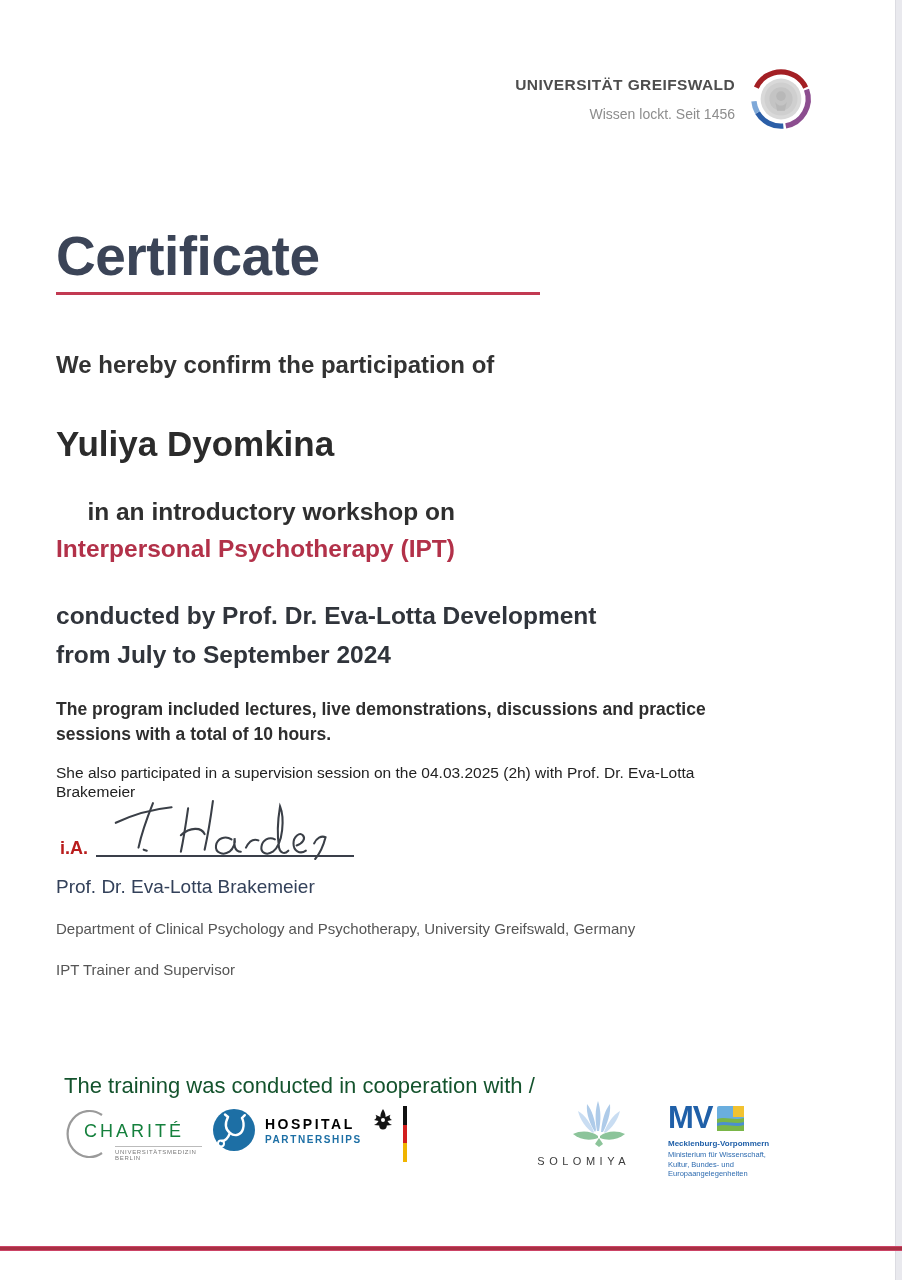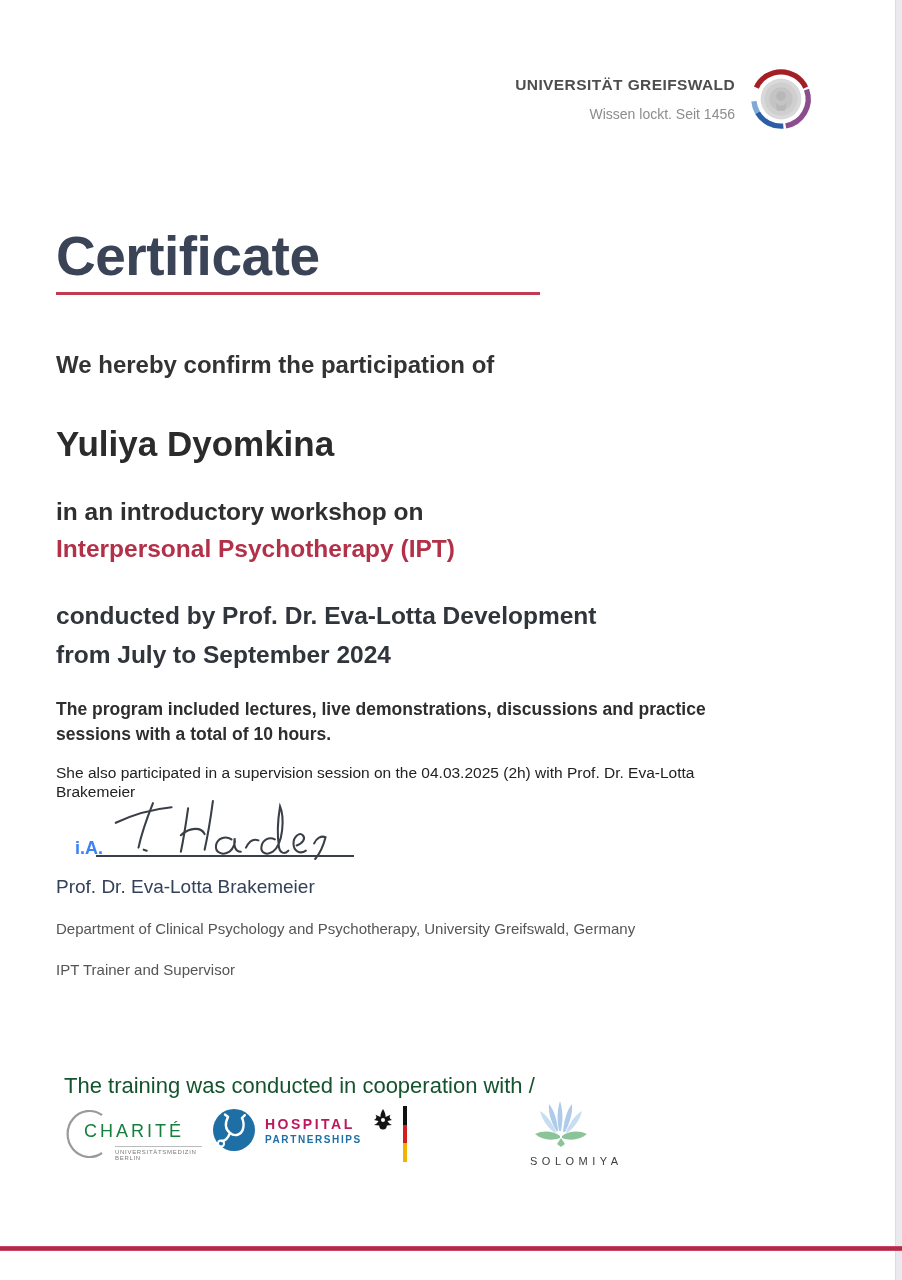--- a/index.html
+++ b/index.html
@@ -29,67 +29,67 @@
     font-size:55px; font-weight:700; color:#3b4457; letter-spacing:-0.5px;
   }
   .title-rule {
     position:absolute; left:56px; top:292px; width:484px; height:3px;
     background:#c23a52;
   }
 
   .intro { position:absolute; left:56px; top:351px; font-size:24px; font-weight:700; color:#333; }
   .participant { position:absolute; left:56px; top:424px; font-size:35px; font-weight:700; color:#2b2b2b; }
 
-  .workshop { position:absolute; left:56px; top:493px; font-size:24.5px; font-weight:700; line-height:37px; }
+  .workshop { position:absolute; left:56px; top:493px; font-size:24.5px; font-weight:700; line-height:37px;text-align:right; }
   .workshop-intro { color:#2f2f2f; }
   .workshop-title { color:#b23149; }
 
   .conducted { position:absolute; left:56px; top:596px; font-size:24.5px; font-weight:700; color:#30343b; line-height:39px; }
 
   .program {
     position:absolute; left:56px; top:697px; width:710px;
     font-size:17.5px; font-weight:700; color:#2e2e2e; line-height:25px;
   }
   .supervision {
     position:absolute; left:56px; top:763px; width:645px;
     font-size:15.5px; font-weight:400; color:#222; line-height:19px;
   }
 
   
-  .sig-prefix { position:absolute; left:75px; top:838px; font-size:18px; font-weight:700; color:#3b82f6; }
+  .sig-prefix { position:absolute; left:60px; top:838px; font-size:18px; font-weight:700; color:#b91c1c; }
   .sig-line { position:absolute; left:96px; top:855px; width:258px; height:2px; background:#3a3f4a; }
   .sig-script { position:absolute; left:96px; top:798px; width:240px; height:62px; }
 
   .signer-name { position:absolute; left:56px; top:876px; font-size:19px; color:#33415a; }
   .signer-dept { position:absolute; left:56px; top:920px; font-size:15px; color:#555; }
   .signer-role { position:absolute; left:56px; top:961px; font-size:15px; color:#555; }
 
   
   .coop-heading { position:absolute; left:64px; top:1073px; font-size:22px; color:#14532d; }
   .logos { position:absolute; left:0; top:1098px; width:902px; height:78px; }
 
   .logo-charite { position:absolute; left:62px; top:8px; width:140px; height:62px; }
   .charite-c { position:absolute; left:0; top:0; width:48px; height:56px; }
   .charite-text { position:absolute; left:22px; top:15px; font-size:18px; letter-spacing:3px; color:#15803d; }
   .charite-sub { position:absolute; left:53px; top:40px; font-size:6px; letter-spacing:0.7px; color:#7a7a7a; border-top:1px solid #bbb; padding-top:2px; }
 
   .logo-hp { position:absolute; left:212px; top:10px; display:flex; align-items:center; gap:9px; }
   .hp-icon { width:44px; height:44px; }
-  .hp-line1 { font-size:14px; font-weight:700; letter-spacing:2.5px; color:#be185d; }
+  .hp-line1 { font-size:14px; font-weight:700; letter-spacing:2.5px; color:#000000; }
   .hp-line2 { font-size:10px; font-weight:700; letter-spacing:1.6px; color:#1d6fa5; margin-top:2px;text-align:right; }
 
   .logo-fm { position:absolute; left:370px; top:8px; display:flex; gap:7px; }
   .fm-eagle { width:26px; height:24px; margin-top:2px; }
   .fm-stripe { width:4px; height:56px; display:flex; flex-direction:column; }
   .fm-stripe .b { flex:1; background:#111; }
   .fm-stripe .r { flex:1; background:#d21e1e; }
   .fm-stripe .g { flex:1; background:#f0b400; }
   .fm-text { font-size:10.5px; color:#111; line-height:12.5px; padding-top:2px; }
 
-  .logo-sol { position:absolute; left:530px; top:0; width:100px; text-align:left; }
+  .logo-sol { position:absolute; left:530px; top:0; width:100px; text-align:right; }
   .sol-icon { width:62px; height:50px; }
   .sol-text { font-size:11px; letter-spacing:4.5px; color:#3c3c3c; margin-top:3px; }
 
   .logo-mv { position:absolute; left:668px; top:2px; width:120px; }
   .mv-top { display:flex; align-items:center; gap:4px; }
   .mv-abbr { font-size:31px; font-weight:700; color:#2060a8; letter-spacing:-1px; }
   .mv-square { width:27px; height:25px; }
   .mv-bold { font-size:8px; font-weight:700; color:#1f5fa8; margin-top:3px; }
   .mv-small { font-size:7.5px; color:#2f6cb0; line-height:9.5px; margin-top:2px; }
 
@@ -213,16 +213,33 @@
       </g>
       <g fill="#8cc49a">
         <path d="M30,40 C22,43 12,42 5,36 C13,32 24,33 30,38 Z"></path>
         <path d="M32,40 C40,43 50,42 57,36 C49,32 38,33 32,38 Z"></path>
         <path d="M31,40 l-4,6 4,3 4,-3 Z"></path>
       </g>
     </svg>
     <div class="sol-text">SOLOMIYA</div>
   </div>
 
+  <div class="logo-mv">
+    <div class="mv-top">
+      <div class="mv-abbr">MV</div>
+      <svg class="mv-square" viewBox="0 0 27 25">
+        <rect x="0" y="0" width="27" height="25" rx="2" fill="#6aaede"></rect>
+        <rect x="16" y="0" width="11" height="11" fill="#f2c230"></rect>
+        <path d="M0,13 C8,10 18,15 27,12 L27,25 L0,25 Z" fill="#7ab648"></path>
+        <path d="M0,17 C9,14 18,19 27,16 L27,19 C18,22 9,17 0,20 Z" fill="#4b8fd0"></path>
+      </svg>
+    </div>
+    <div class="mv-bold">Mecklenburg-Vorpommern</div>
+    <div class="mv-small">
+      <div>Ministerium für Wissenschaft,</div>
+      <div>Kultur, Bundes- und</div>
+      <div>Europaangelegenheiten</div>
+    </div>
+  </div>
 
 </div>
 
 <div class="bottom-rule"></div>
 
 </body></html>

